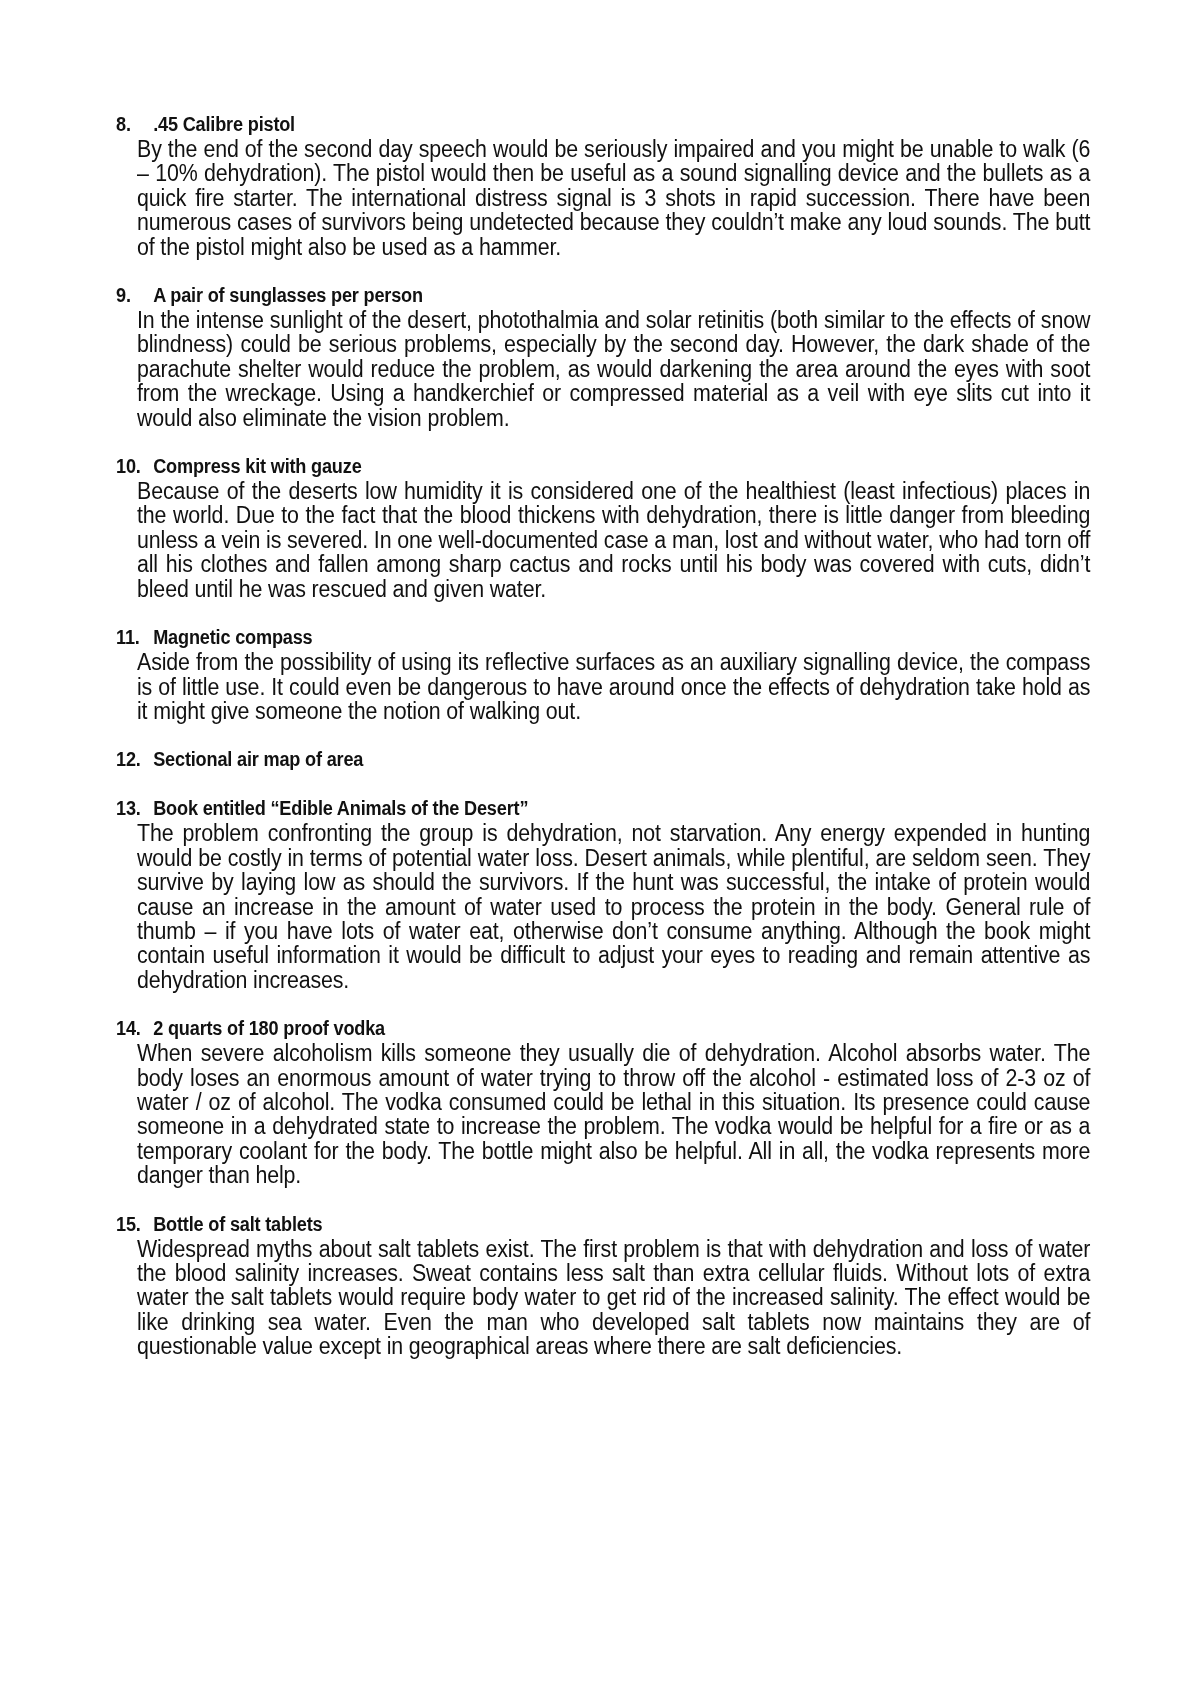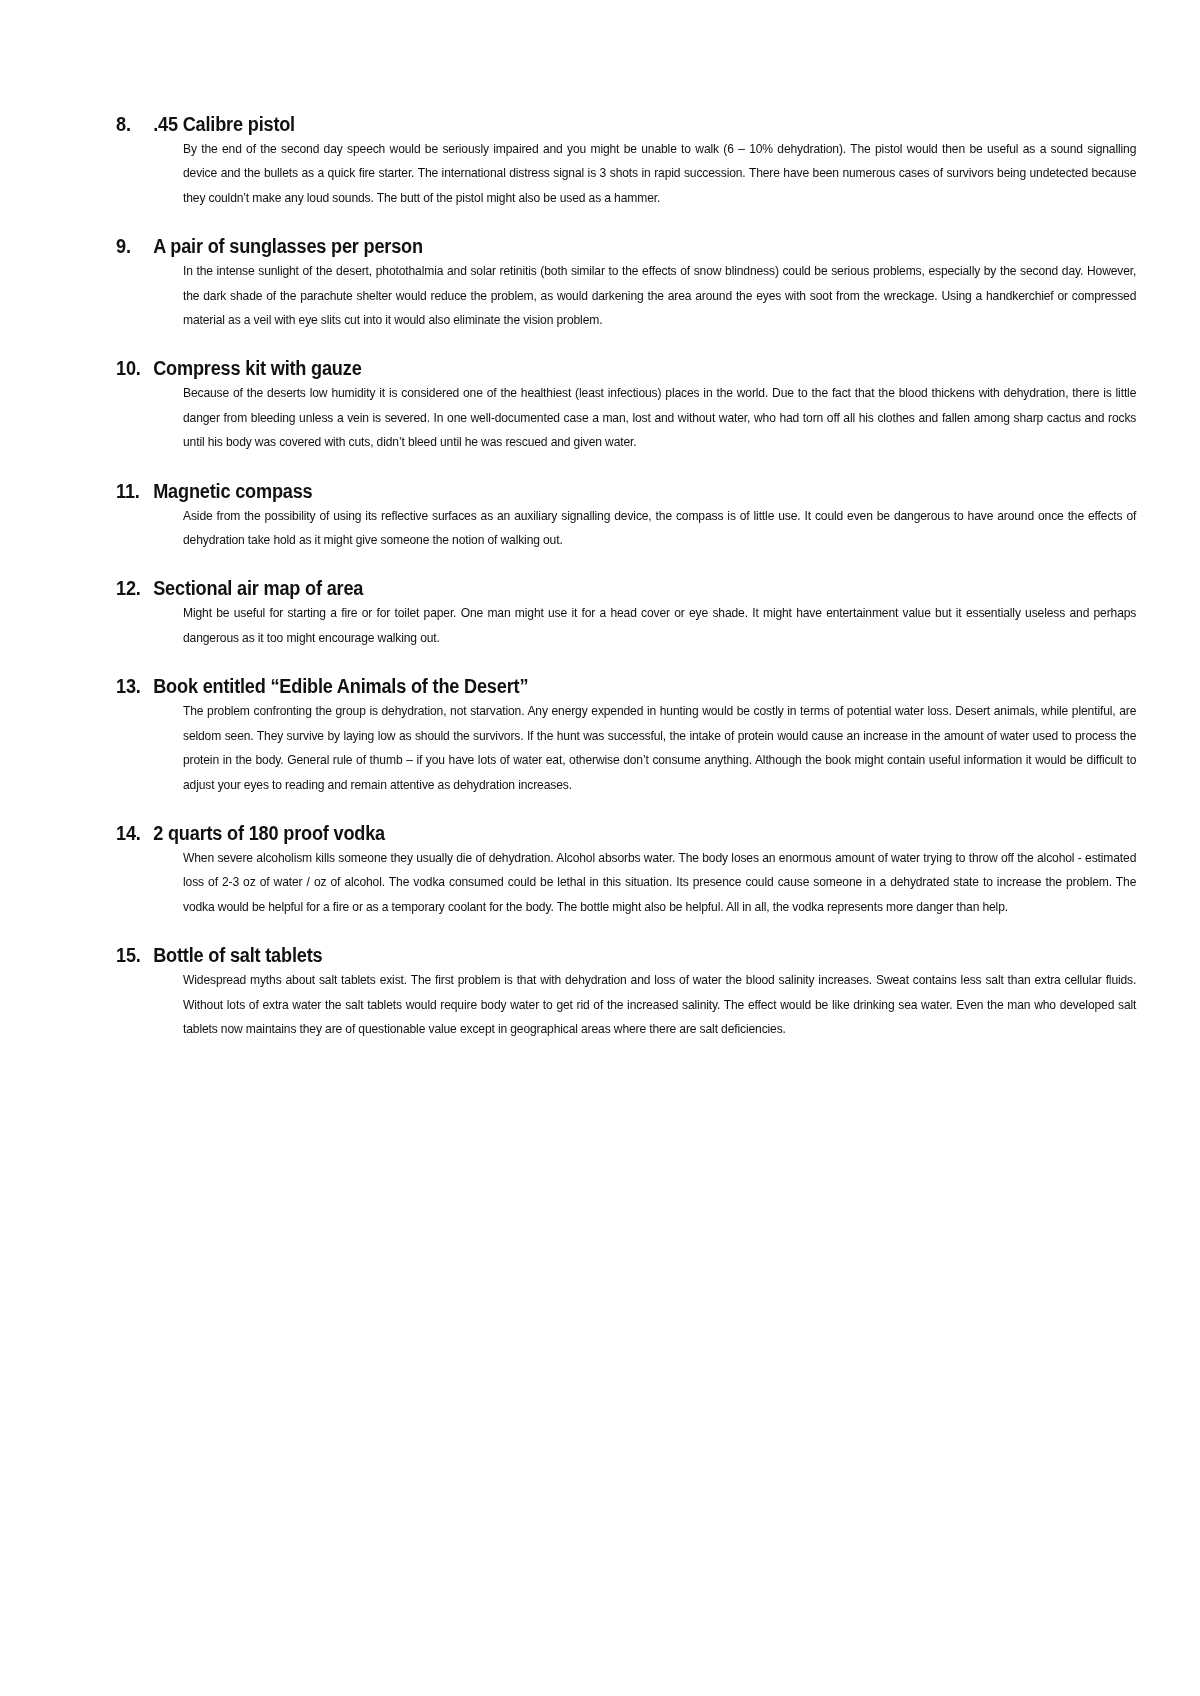--- a/index.html
+++ b/index.html
@@ -47,23 +47,23 @@
       flex: 0 0 auto;
     }
     .item-number.two {
       width: 40px;
     }
     .item-title {
       flex: 1 1 auto;
       white-space: nowrap;
     }
     .item-body {
-      margin-left: 67px;
+      margin-left: 21px;
       width: 953px;
-      font-size: 13px;
+      font-size: 23px;
       line-height: 24.4px;
       text-align: justify;
       text-align-last: left;
       letter-spacing: -0.15px;
     }
     .item-body-inner {
       display: block;
       width: 1025px;
       transform: scaleX(0.93);
       transform-origin: left top;
@@ -114,23 +114,20 @@
       <div class="item-body">
         <span class="item-body-inner">Aside from the possibility of using its reflective surfaces as an auxiliary signalling device, the compass is of little use.  It could even be dangerous to have around once the effects of dehydration take hold as it might give someone the notion of walking out.</span>
       </div>
     </div>
 
     <div class="item">
       <div class="item-heading">
         <span class="item-number two">12.</span>
         <span class="item-title">Sectional air map of area</span>
       </div>
-      <div class="item-body">
-        <span class="item-body-inner">Might be useful for starting a fire or for toilet paper.  One man might use it for a head cover or eye shade.  It might have entertainment value but it essentially useless and perhaps dangerous as it too might encourage walking out.</span>
-      </div>
     </div>
 
     <div class="item">
       <div class="item-heading">
         <span class="item-number two">13.</span>
         <span class="item-title">Book entitled “Edible Animals of the Desert”</span>
       </div>
       <div class="item-body">
         <span class="item-body-inner">The problem confronting the group is dehydration, not starvation.  Any energy expended in hunting would be costly in terms of potential water loss.  Desert animals, while plentiful, are seldom seen.  They survive by laying low as should the survivors.  If the hunt was successful, the intake of protein would cause an increase in the amount of water used to process the protein in the body.  General rule of thumb – if you have lots of water eat, otherwise don’t consume anything.  Although the book might contain useful information it would be difficult to adjust your eyes to reading and remain attentive as dehydration increases.</span>
       </div>

